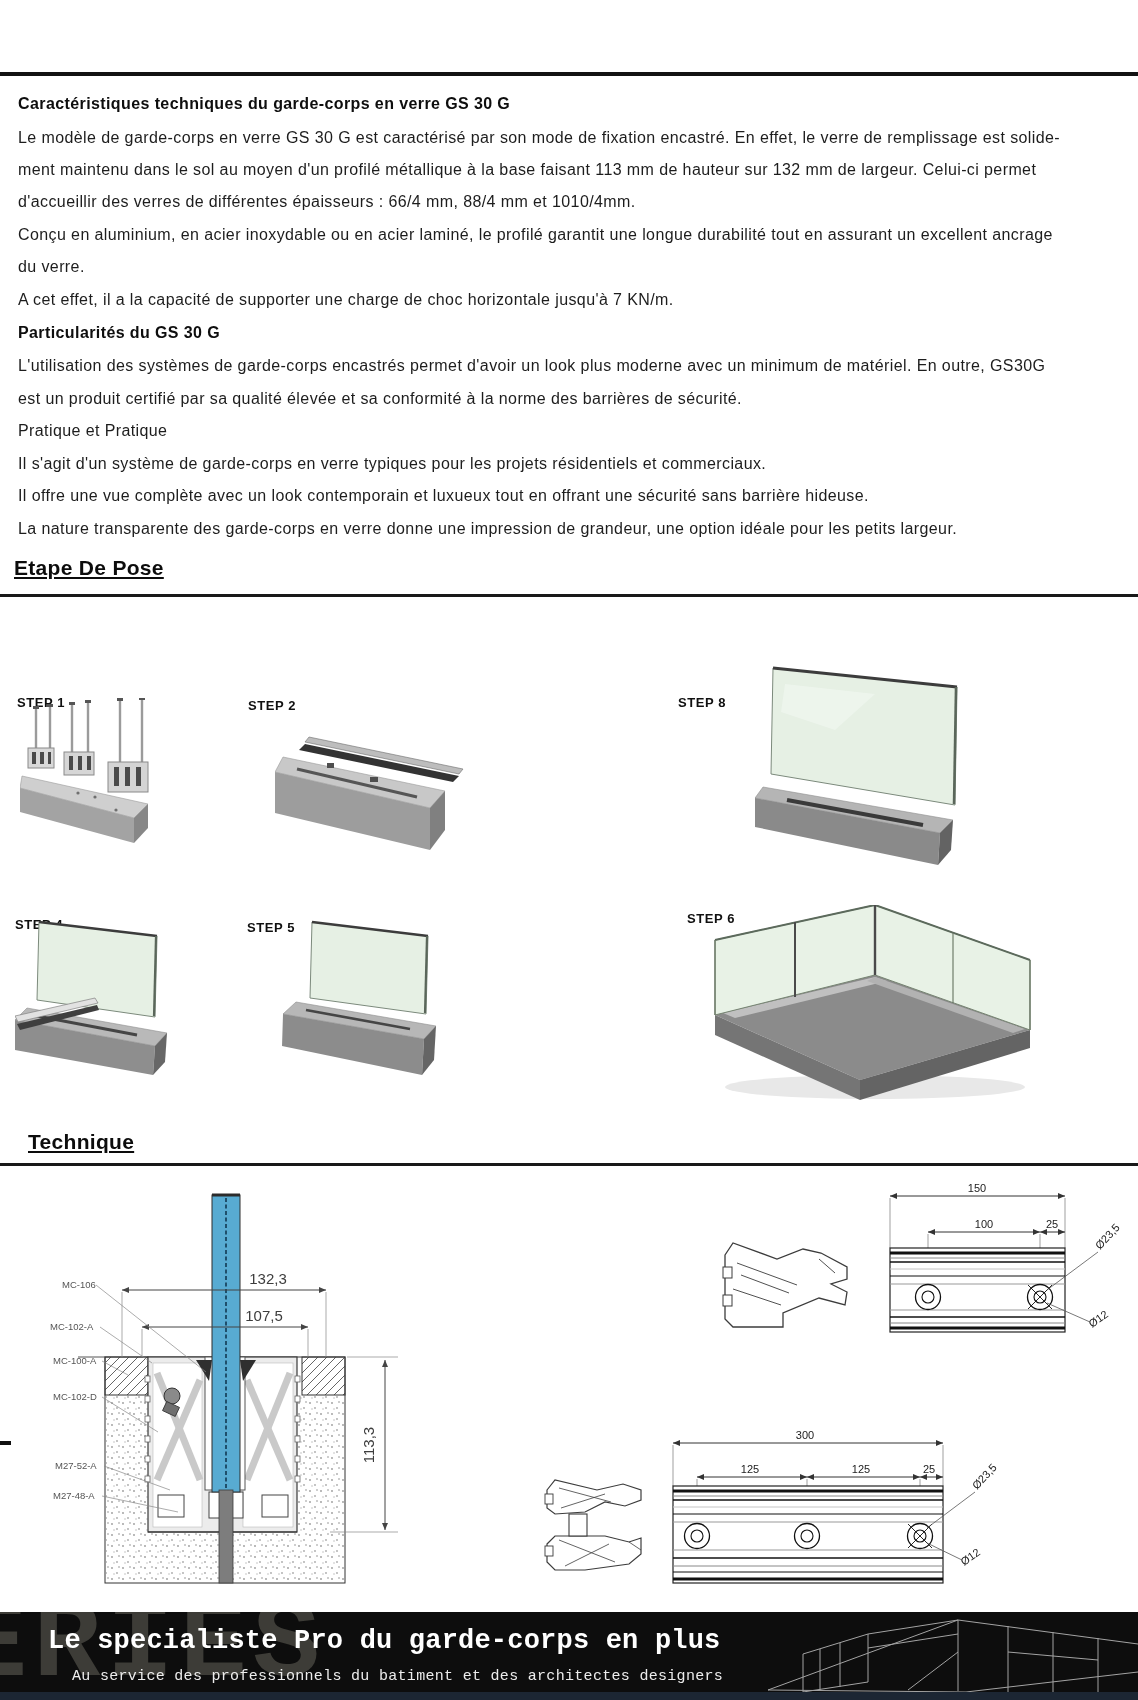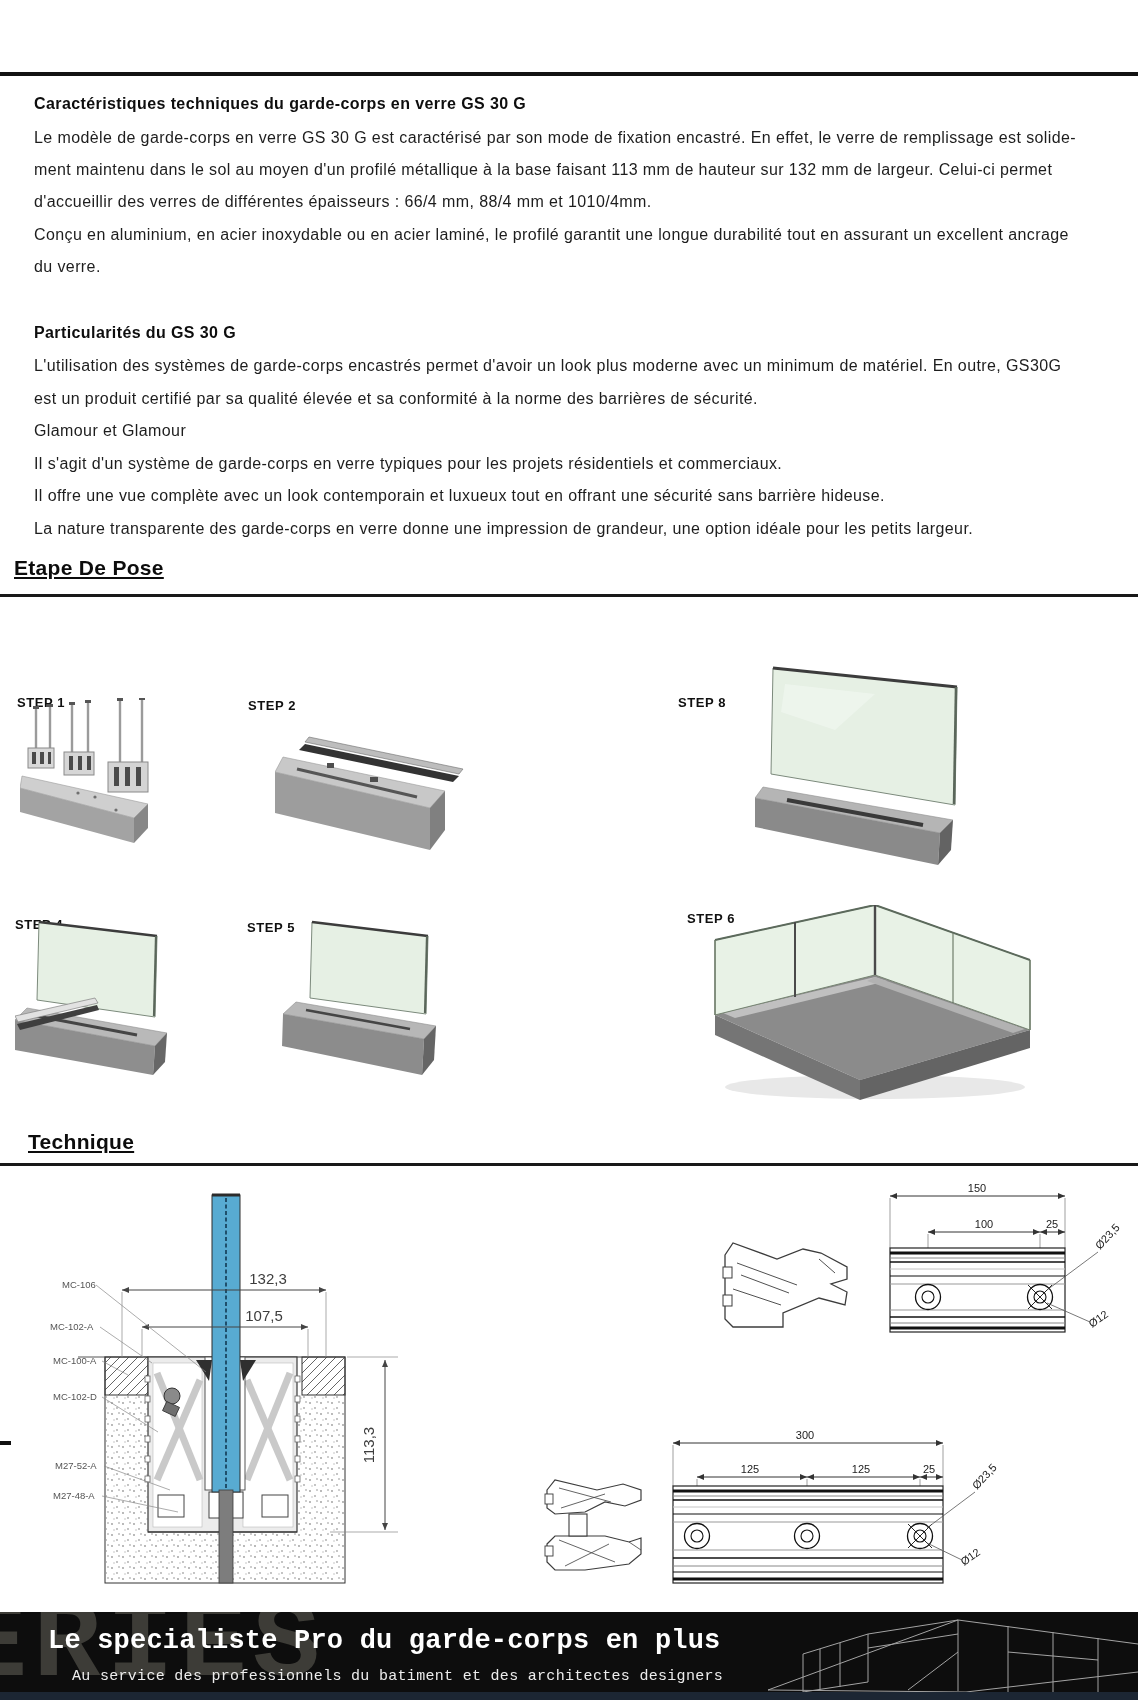--- a/index.html
+++ b/index.html
@@ -3,21 +3,21 @@
 <meta charset="utf-8">
 <style>
   html,body{margin:0;padding:0;background:#f2f2f2;}
   .page{position:relative;width:1138px;height:1700px;background:#ffffff;
         font-family:"Liberation Sans",sans-serif;overflow:hidden;margin:0 auto;}
   .abs{position:absolute;}
   .brand{position:absolute;top:10px;right:36px;font-size:48px;font-weight:800;
          color:#131313;letter-spacing:-1px;white-space:nowrap;}
   .topbar{position:absolute;left:0;top:72px;width:1138px;height:4px;background:#121212;}
   .bodyline{position:absolute;left:18px;font-size:16px;color:#1d1d1d;
-            letter-spacing:0.4px;white-space:nowrap;margin-left:16px;}
+            letter-spacing:0.4px;white-space:nowrap;}
   .bold{font-weight:700;color:#0e0e0e;}
   .sechead{position:absolute;font-size:21px;font-weight:800;color:#0c0c0c;letter-spacing:0.3px;text-decoration:underline;}
   .hr{position:absolute;left:0;width:1138px;background:#181818;}
   .steplabel{position:absolute;font-size:13px;font-weight:800;color:#101010;letter-spacing:0.6px;margin-top:42px;}
   svg text{font-family:"Liberation Sans",sans-serif;}
   .dimtxt{font-size:15px;fill:#3d3d3d;}
   .dimtxt-s{font-size:11px;fill:#222;}
   .partlbl{font-size:9.5px;fill:#555;}
   .footer{position:absolute;left:0;top:1612px;width:1138px;height:88px;background:#0d0d0d;overflow:hidden;font-family:Liberation Mono, monospace;}
   .footer .watermark{position:absolute;left:-40px;top:-30px;font-size:112px;font-weight:800;
@@ -34,24 +34,25 @@
 <div class="page">
 
   <div class="topbar"></div>
 
   <div class="bodyline bold" style="top:95px">Caractéristiques techniques du garde-corps en verre GS 30 G</div>
   <div class="bodyline" style="top:129px">Le modèle de garde-corps en verre GS 30 G est caractérisé par son mode de fixation encastré. En effet, le verre de remplissage est solide-</div>
   <div class="bodyline" style="top:161px">ment maintenu dans le sol au moyen d'un profilé métallique à la base faisant 113 mm de hauteur sur 132 mm de largeur. Celui-ci permet</div>
   <div class="bodyline" style="top:193px">d'accueillir des verres de différentes épaisseurs : 66/4 mm, 88/4 mm et 1010/4mm.</div>
   <div class="bodyline" style="top:226px">Conçu en aluminium, en acier inoxydable ou en acier laminé, le profilé garantit une longue durabilité tout en assurant un excellent ancrage</div>
   <div class="bodyline" style="top:258px">du verre.</div>
+  <div class="bodyline" style="top:291px">A cet effet, il a la capacité de supporter une charge de choc horizontale jusqu'à 7 KN/m.</div>
   <div class="bodyline bold" style="top:324px">Particularités du GS 30 G</div>
   <div class="bodyline" style="top:357px">L'utilisation des systèmes de garde-corps encastrés permet d'avoir un look plus moderne avec un minimum de matériel. En outre, GS30G</div>
   <div class="bodyline" style="top:390px">est un produit certifié par sa qualité élevée et sa conformité à la norme des barrières de sécurité.</div>
-  <div class="bodyline" style="top:422px">Glamour et Glamour</div>
+  <div class="bodyline" style="top:422px">Pratique et Pratique</div>
   <div class="bodyline" style="top:455px">Il s'agit d'un système de garde-corps en verre typiques pour les projets résidentiels et commerciaux.</div>
   <div class="bodyline" style="top:487px">Il offre une vue complète avec un look contemporain et luxueux tout en offrant une sécurité sans barrière hideuse.</div>
   <div class="bodyline" style="top:520px">La nature transparente des garde-corps en verre donne une impression de grandeur, une option idéale pour les petits largeur.</div>
 
   <div class="sechead" style="left:14px;top:556px">Etape De Pose</div>
   <div class="hr" style="top:594px;height:3px"></div>
 
   <div class="steplabel" style="left:17px;top:653px">STEP 1</div>
   <div class="steplabel" style="left:248px;top:656px">STEP 2</div>
   <div class="steplabel" style="left:678px;top:653px">STEP 8</div>

